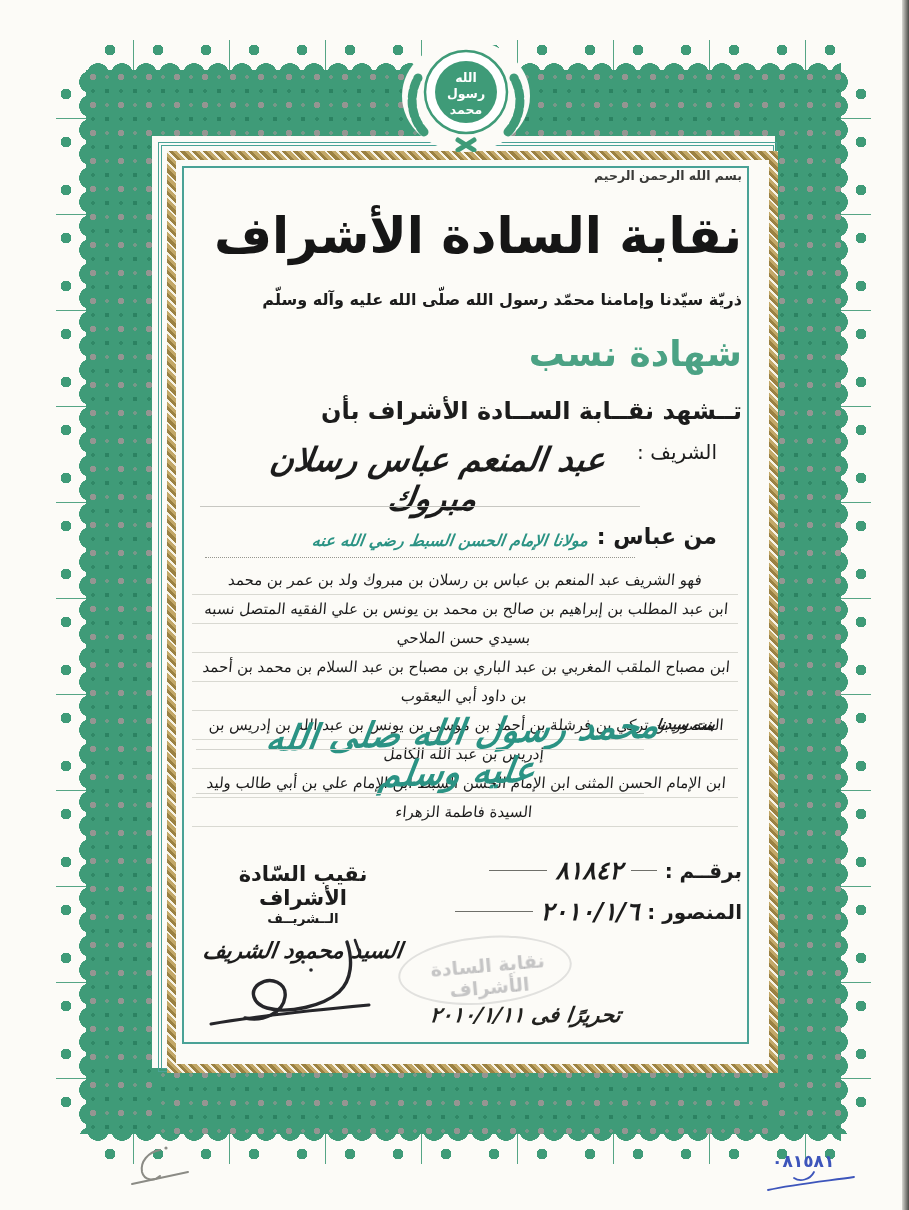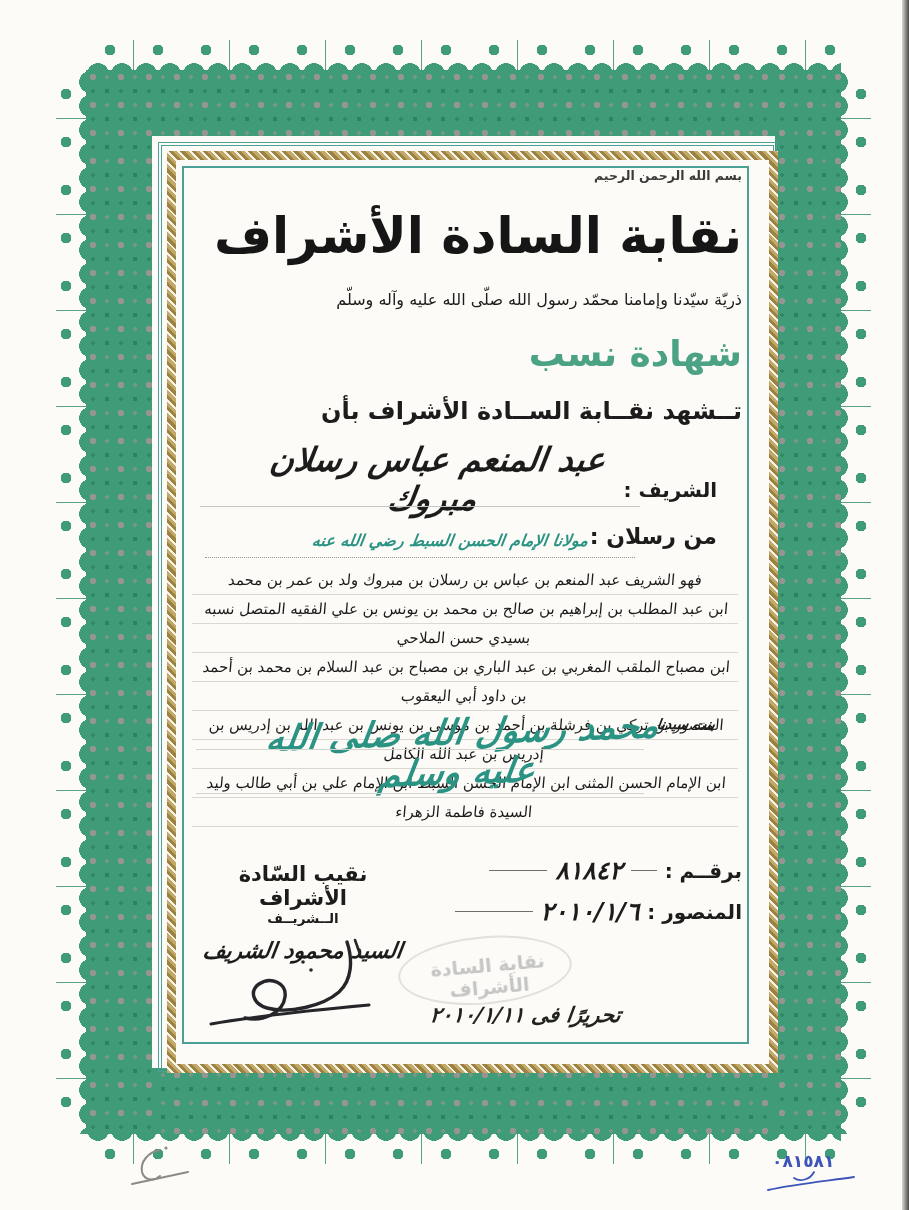--- a/index.html
+++ b/index.html
@@ -61,26 +61,26 @@
   #emblem{position:absolute;left:402px;top:40px;width:128px;height:112px;}
   #emblem .halo{position:absolute;left:0;top:0;width:128px;height:112px;border-radius:50%;background:var(--paper);}
   #emblem svg{position:absolute;left:0;top:0;}
   .emblem-word{fill:#ffffff;font-weight:bold;text-anchor:middle;font-family:"DejaVu Sans",sans-serif;}
 
   
   .row{position:absolute;direction:rtl;color:var(--ink);}
   .center{left:187px;width:555px;text-align:right;}
   #basmala{top:168px;font-size:12.5px;font-weight:600;color:#3a3a38;letter-spacing:.5px;}
   #title{top:194px;font-size:50px;font-weight:bold;color:#161616;line-height:1.7;}
-  #subtitle{top:290px;font-size:16px;font-weight:normal;}
+  #subtitle{top:290px;font-size:16px;font-weight:bold;}
   #heading{top:333px;font-size:36px;font-weight:bold;color:#4ba284;}
   #attestation{top:397px;font-size:24px;font-weight:600;}
 
   .script{font-style:italic;transform:skewX(-8deg);display:inline-block;}
-  #name-label{top:478px;right:192px;font-size:20px;font-weight:bold;}
+  #name-label{top:440px;right:192px;font-size:20px;font-weight:normal;}
   #name{top:440px;left:225px;width:420px;text-align:center;font-size:33px;font-weight:600;}
   .line{position:absolute;height:0;border-bottom:1px solid #c7c7c2;}
   #name-line{top:506px;left:200px;width:440px;}
 
   #descent-label{top:524px;right:192px;font-size:22px;font-weight:bold;}
   #descent{top:531px;left:280px;width:340px;text-align:center;font-size:16px;font-weight:bold;color:var(--script-green);}
   #descent-line{top:557px;left:205px;width:430px;border-bottom:1px dotted #96968f;}
 
   #lineage{top:566px;left:192px;width:546px;font-size:15px;line-height:29px;text-align:center;
     background-image:repeating-linear-gradient(to bottom,transparent 0 28px,#d9d9d2 28px 29px);
@@ -137,32 +137,45 @@
   <div class="band right"></div>
   <div class="edge top"></div>
   <div class="edge bottom"></div>
   <div class="edge left"></div>
   <div class="edge right"></div>
 
   <div class="frame teal-outer"></div>
   <div class="frame gold"></div>
   <div class="frame teal-inner"></div>
 
+  <div id="emblem">
+    <div class="halo"></div>
+    <svg width="128" height="112" viewBox="0 0 128 112">
+      <path d="M22 92 A 47 47 0 0 1 16 38" fill="none" stroke="#3f9b78" stroke-width="9" stroke-dasharray="6 3.5" stroke-linecap="round"></path>
+      <path d="M106 92 A 47 47 0 0 0 112 38" fill="none" stroke="#3f9b78" stroke-width="9" stroke-dasharray="6 3.5" stroke-linecap="round"></path>
+      <path d="M56 100 L 72 110 M 72 100 L 56 110" stroke="#3f9b78" stroke-width="5" stroke-linecap="round"></path>
+      <circle cx="64" cy="52" r="41" fill="#ffffff" stroke="#3f9b78" stroke-width="2.5"></circle>
+      <circle cx="64" cy="52" r="31" fill="#3f9b78"></circle>
+      <text class="emblem-word" x="64" y="42" font-size="12.5">الله</text>
+      <text class="emblem-word" x="64" y="58" font-size="12.5">رسول</text>
+      <text class="emblem-word" x="64" y="74" font-size="12.5">محمد</text>
+    </svg>
+  </div>
 
   <div class="row center" id="basmala">بسم الله الرحمن الرحيم</div>
   <div class="row center" id="title">نقابة السادة الأشراف</div>
   <div class="row center" id="subtitle">ذريّة سيّدنا وإمامنا محمّد رسول الله صلّى الله عليه وآله وسلّم</div>
   <div class="row center" id="attestation">تــشهد نقــابة الســادة الأشراف بأن</div>
   <div class="row center" id="heading">شهادة نسب</div>
 
   <div class="row" id="name-label">الشريف :</div>
   <div class="row" id="name"><span class="script">عبد المنعم عباس رسلان مبروك</span></div>
   <div class="line" id="name-line"></div>
 
-  <div class="row" id="descent-label">من رسلان :</div>
+  <div class="row" id="descent-label">من عباس :</div>
   <div class="row" id="descent"><span class="script">مولانا الإمام الحسن السبط رضي الله عنه</span></div>
   <div class="line" id="descent-line"></div>
 
   <div class="row" id="lineage">
     <div>فهو الشريف عبد المنعم بن عباس بن رسلان بن مبروك ولد بن عمر بن محمد</div>
     <div>ابن عبد المطلب بن إبراهيم بن صالح بن محمد بن يونس بن علي الفقيه المتصل نسبه بسيدي حسن الملاحي</div>
     <div>ابن مصباح الملقب المغربي بن عبد الباري بن مصباح بن عبد السلام بن محمد بن أحمد بن داود أبي اليعقوب</div>
     <div>المنصور بن تركي بن فرشلة بن أحمد بن موسى بن يونس بن عبد الله بن إدريس بن إدريس بن عبد الله الكامل</div>
     <div>ابن الإمام الحسن المثنى ابن الإمام الحسن السبط ابن الإمام علي بن أبي طالب وليد السيدة فاطمة الزهراء</div>
   </div>

